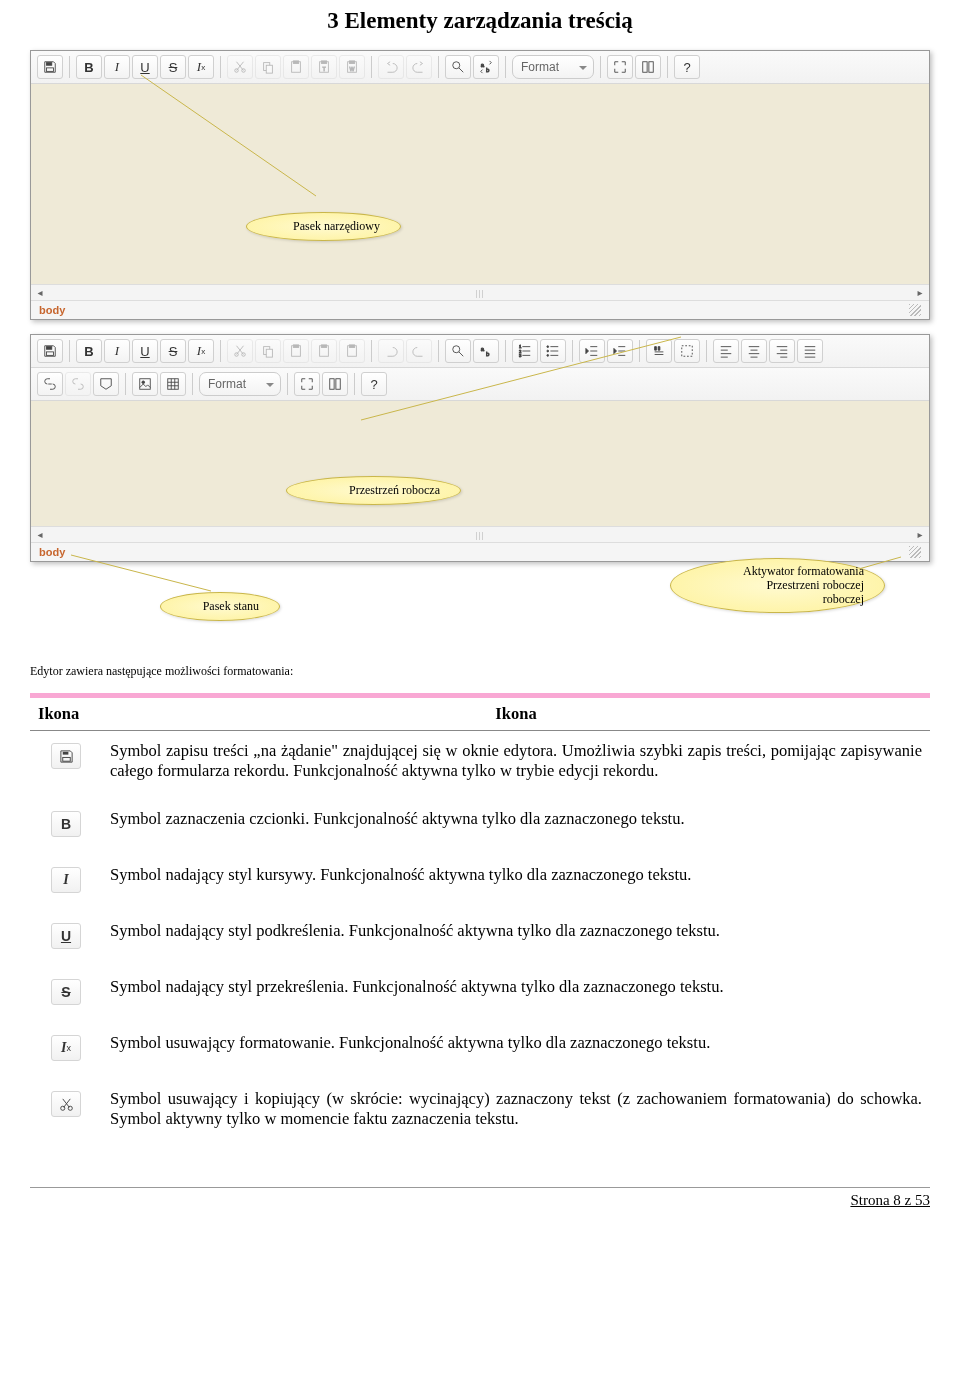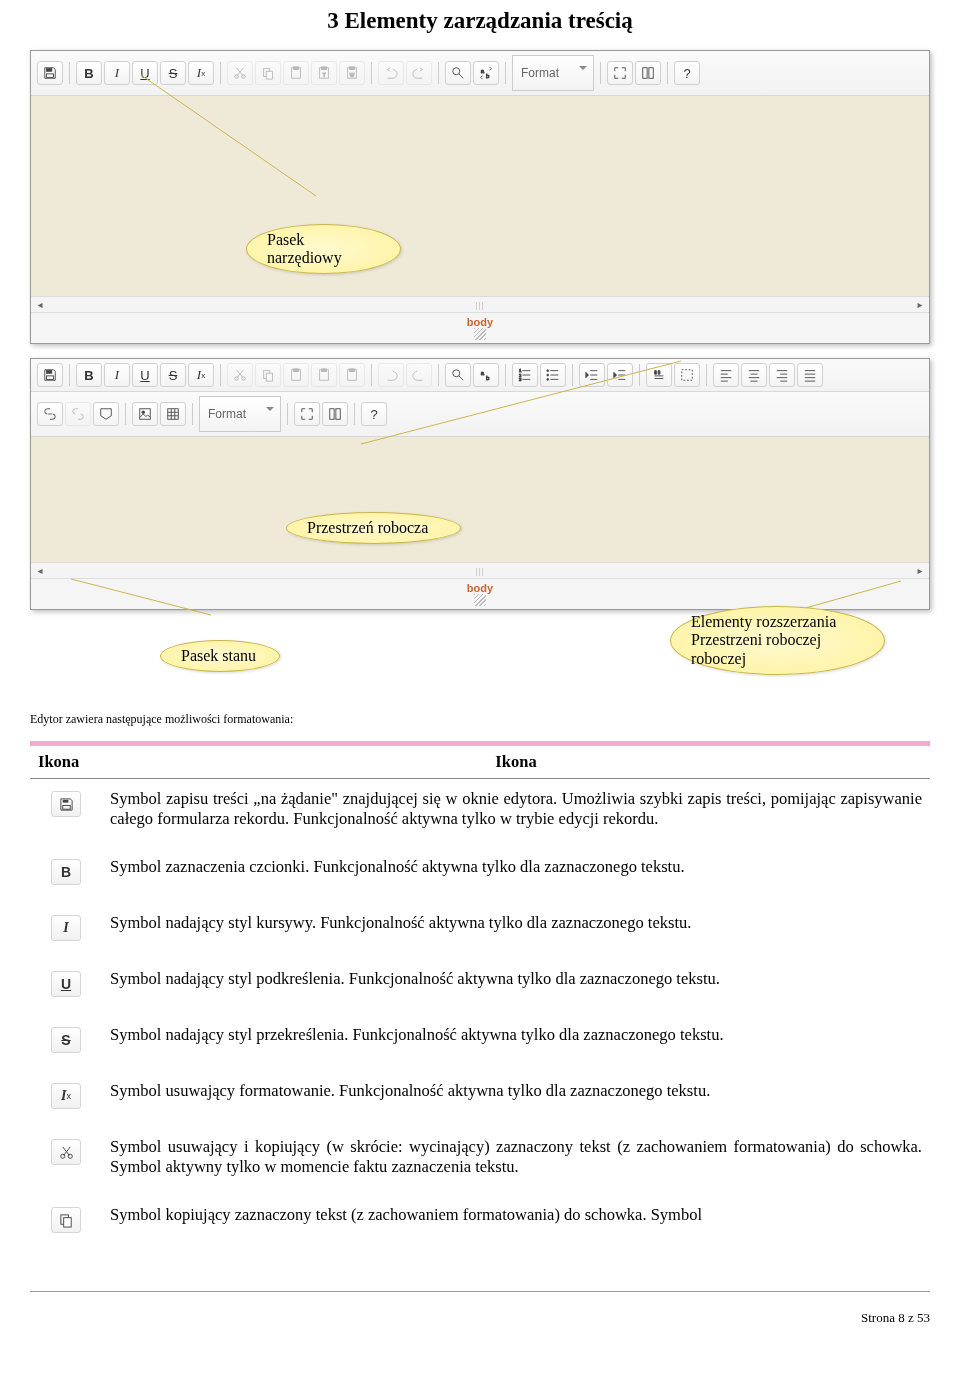--- a/index.html
+++ b/index.html
@@ -56,22 +56,22 @@
     font-family: Arial, sans-serif;
     font-size: 13px;
     color: #333;
     cursor: pointer;
   }
   .tbtn svg { width: 14px; height: 14px; stroke: #444; fill: #444; }
   .tbtn.disabled { opacity: 0.35; }
   .format-select {
     border: 1px solid #ccc;
     background: linear-gradient(#fff,#f3f3f3);
-    border-radius: 0;
-    height: 36px;
+    border-radius: 7px;
+    height: 24px;
     padding: 0 18px 0 8px;
     font-family: Arial, sans-serif;
     font-size: 12px;
     color: #666;
     position: relative;
     display: inline-flex;
     align-items: center;
     min-width: 82px;
   }
   .format-select::after {
@@ -108,36 +108,35 @@
     background: #f5f5f5;
     border-top: 1px solid #ddd;
     padding: 3px 8px;
     font-family: Arial, sans-serif;
     font-size: 11px;
     font-weight: bold;
     color: #c7662e;
     display: flex;
     justify-content: space-between;
     align-items: center;
-    flex-direction: column;
   }
   .resize-grip {
     width: 12px; height: 12px;
     background: repeating-linear-gradient(135deg,#bbb 0,#bbb 1px,transparent 1px,transparent 3px);
   }
   
   .callout {
     position: absolute;
     background: radial-gradient(ellipse at center,#fffad0,#fef29a);
     border: 1px solid #c9b64b;
     border-radius: 50%;
     padding: 6px 20px;
     font-family: "Times New Roman", serif;
-    font-size: 16px;
-    text-align: left;
+    font-size: 12px;
+    text-align: right;
     box-shadow: 1px 1px 3px rgba(0,0,0,0.15);
     z-index: 5;
   }
   
   .connectors {
     position: absolute;
     left: 0; top: 0;
     pointer-events: none;
     z-index: 4;
   }
@@ -174,23 +173,24 @@
     display: inline-flex;
     align-items: center; justify-content: center;
     font-family: Arial, sans-serif;
     font-size: 14px;
     color: #333;
   }
   .icon-cell svg { width: 15px; height: 15px; }
   .footer {
     margin-top: 40px;
     border-top: 1px solid #999;
-    padding-top: 18px;
+    padding-top: 4px;
     text-align: right;
-    font-size: 13px;
+    font-size: 15px;
+    text-decoration: underline;
   }
 </style>
 </head>
 <body>
 
 <div class="page">
 
   <h2 class="doc-title">3 Elementy zarządzania treścią</h2>
 
   <div class="editor-panel" style="position:relative;">
@@ -536,21 +536,21 @@
       <span>body</span>
       <span class="resize-grip"></span>
     </div>
   </div>
 
   <div style="position:relative; height:70px;">
     <div class="callout" style="left:130px; top:16px; width:120px;">
       <span>Pasek stanu</span>
     </div>
     <div class="callout" style="left:640px; top:-18px; width:215px; line-height:1.15;">
-      <span>Elementy rozszerzania</span><br>
+      <span>Aktywator formatowania</span><br>
       <span>Przestrzeni roboczej</span><br>
       <span>roboczej</span>
     </div>
   </div>
 
   <p class="intro-p">Edytor zawiera następujące możliwości formatowania:</p>
 
   <table class="desc">
     <thead>
       <tr>
@@ -603,27 +603,18 @@
         <tr>
           <td><span class="icon-cell">
               <svg viewBox="0 0 16 16">
                 <circle cx="4" cy="12" r="2.2" fill="none" stroke="#444"></circle>
                 <circle cx="12" cy="12" r="2.2" fill="none" stroke="#444"></circle>
                 <path d="M5 11L12 2M11 11L4 2" stroke="#444"></path>
               </svg>
             </span></td>
           <td>Symbol usuwający i kopiujący (w skrócie: wycinający) zaznaczony tekst (z zachowaniem formatowania)  do schowka. Symbol aktywny tylko w momencie faktu zaznaczenia tekstu.</td>
         </tr>
-        <tr>
-          <td><span class="icon-cell">
-              <svg viewBox="0 0 16 16">
-                <rect x="2" y="2" width="8" height="10" fill="none" stroke="#444"></rect>
-                <rect x="5" y="5" width="8" height="10" fill="#fff" stroke="#444"></rect>
-              </svg>
-            </span></td>
-          <td>Symbol kopiujący zaznaczony tekst (z zachowaniem formatowania)  do schowka. Symbol</td>
-        </tr>
       </tbody>
   </table>
 
   <div class="footer">Strona 8 z 53</div>
 
 </div>
 
 </body></html>

